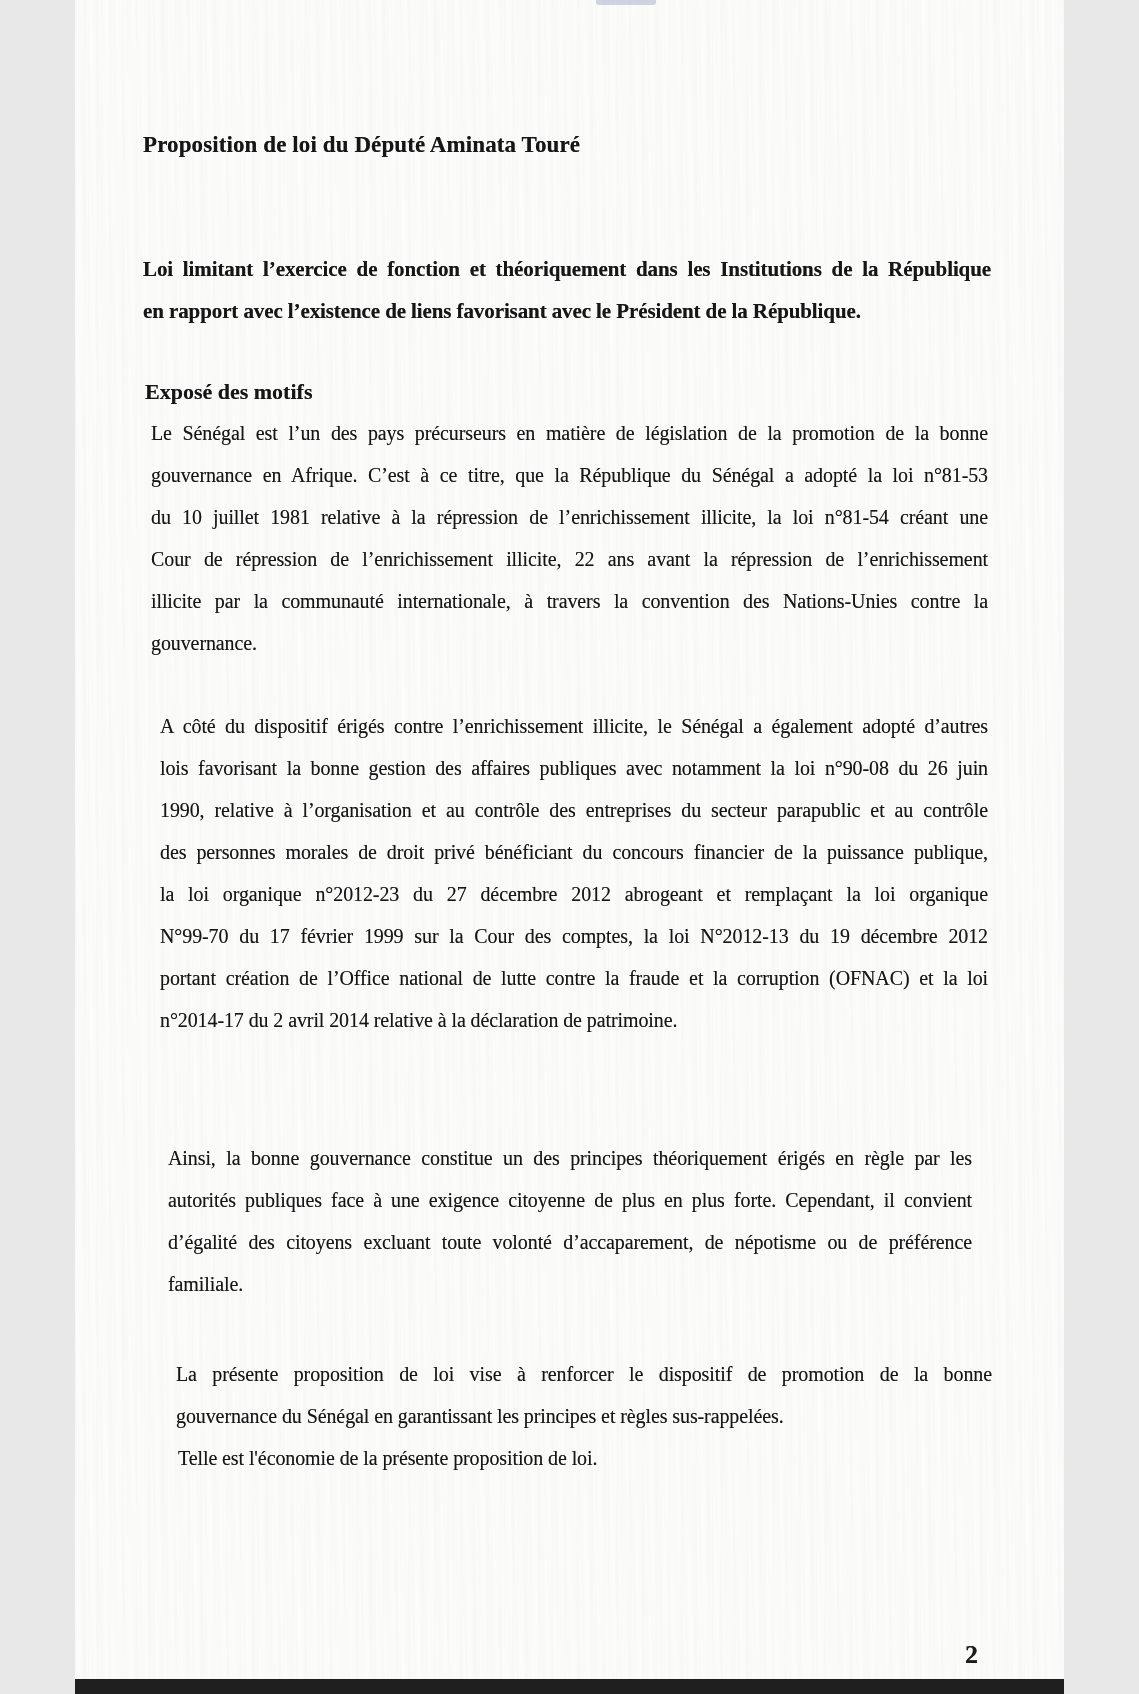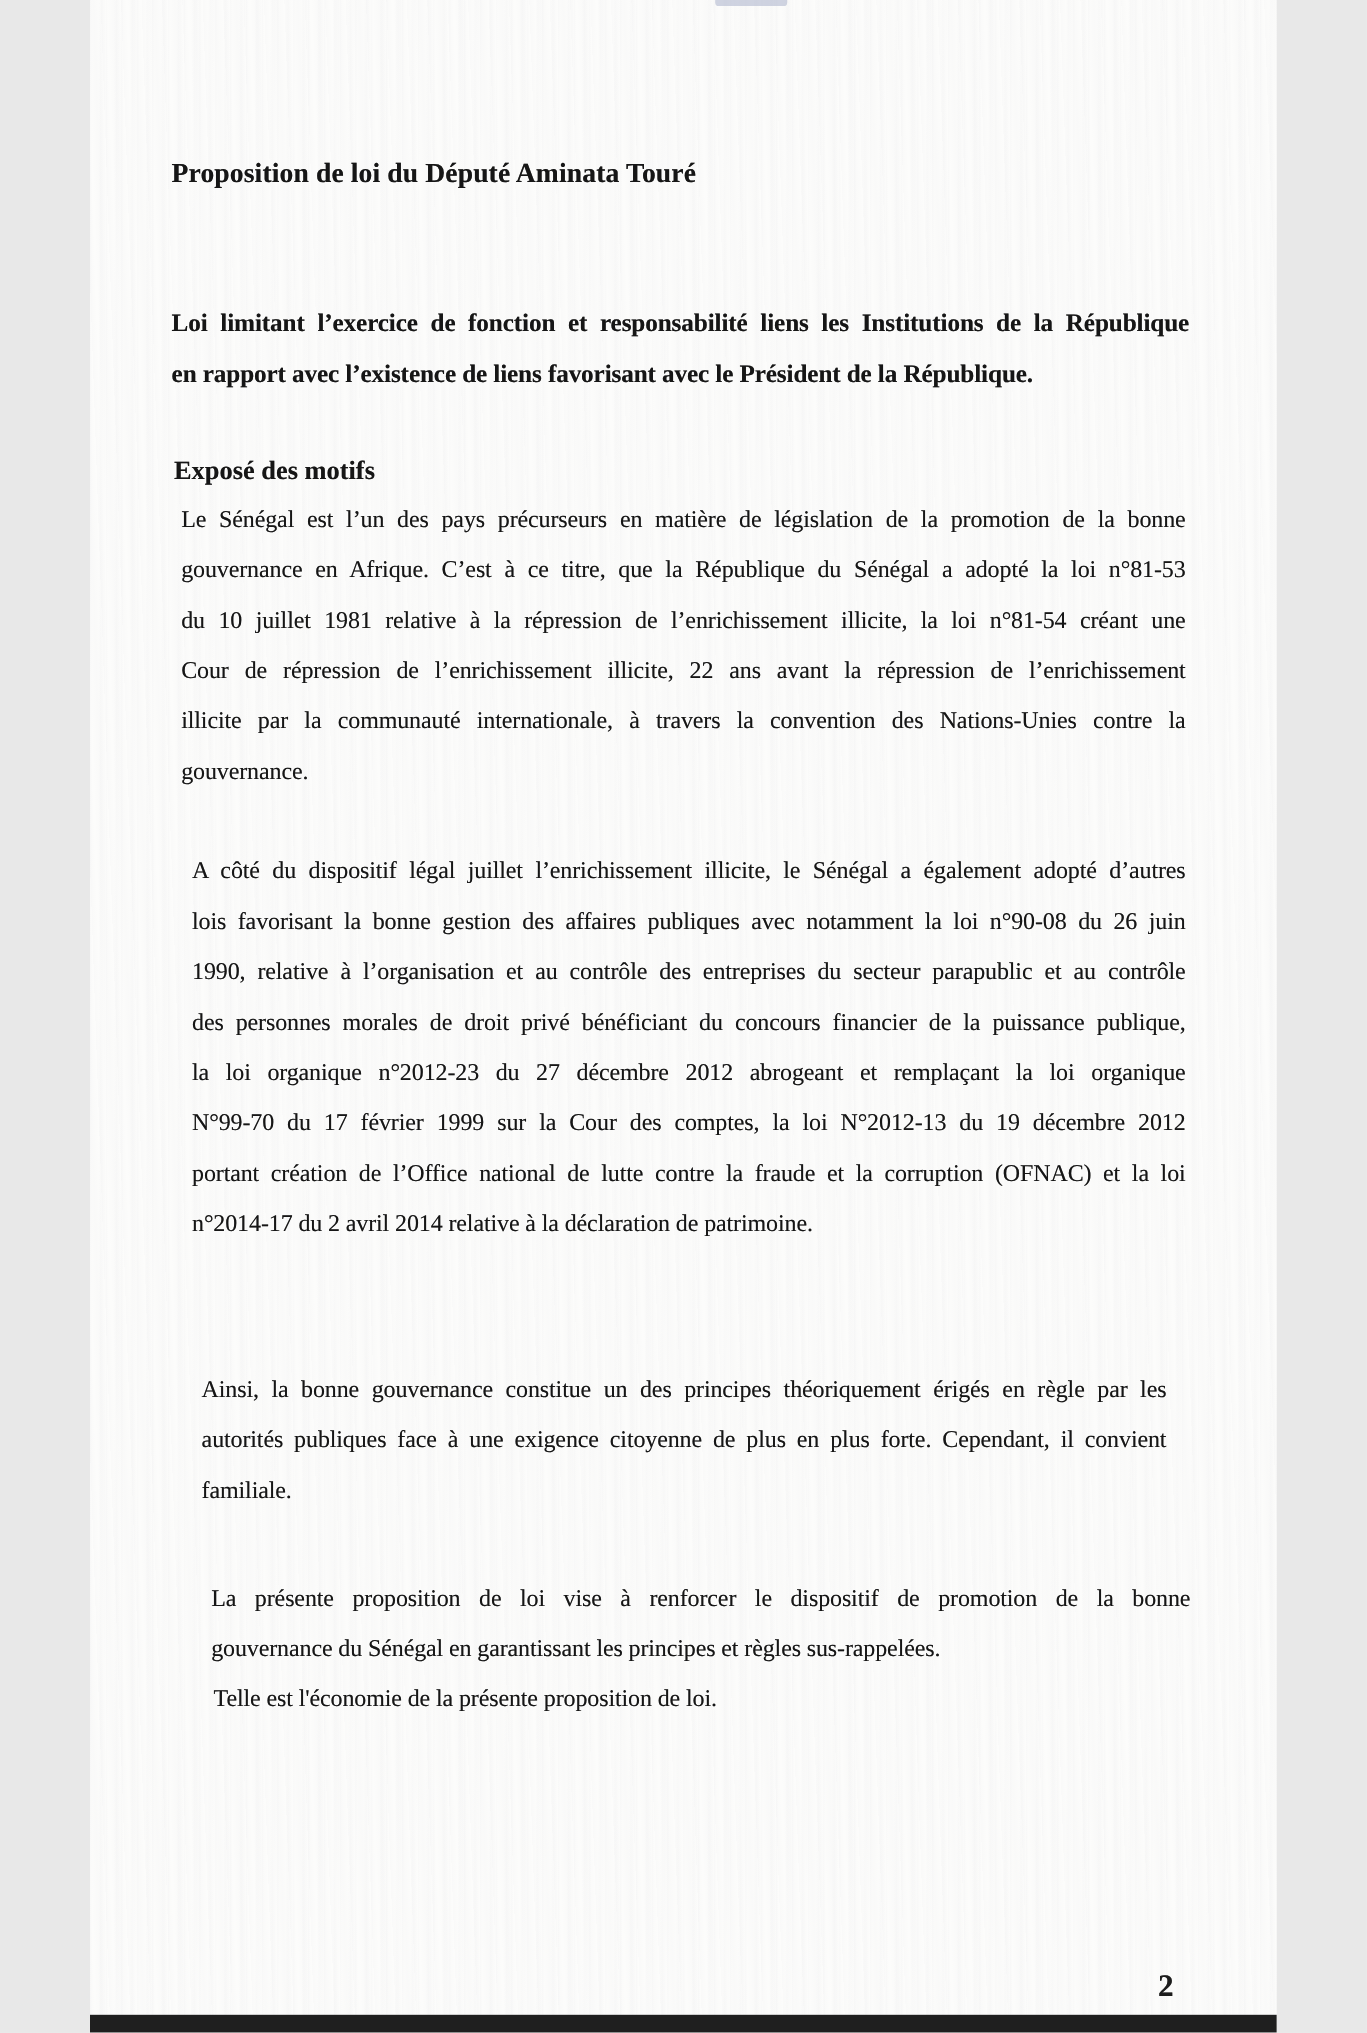--- a/index.html
+++ b/index.html
@@ -88,49 +88,50 @@
 </head>
 <body>
 
 <div class="page">
   <div class="top-scan-artifact"></div>
 
   <div class="content">
     <div class="doc-header">Proposition de loi du Député Aminata Touré</div>
 
     <div class="law-title">
-        <div class="line">Loi limitant l’exercice de fonction et responsabilité liens les Institutions de la République</div>
+        <div class="line">Loi limitant l’exercice de fonction et théoriquement dans les Institutions de la République</div>
         <div class="line last">en rapport avec l’existence de liens favorisant avec le Président de la République.</div>
       </div>
 
     <div class="section-heading">Exposé des motifs</div>
 
     <div class="para para-1">
         <div class="line">Le Sénégal est l’un des pays précurseurs en matière de législation de la promotion de la bonne</div>
         <div class="line">gouvernance en Afrique. C’est à ce titre, que la République du Sénégal a adopté la loi n°81-53</div>
         <div class="line">du 10 juillet 1981 relative à la répression de l’enrichissement illicite, la loi n°81-54 créant une</div>
         <div class="line">Cour de répression de l’enrichissement illicite, 22 ans avant la répression de l’enrichissement</div>
         <div class="line">illicite par la communauté internationale, à travers la convention des Nations-Unies contre la</div>
         <div class="line last">gouvernance.</div>
       </div>
 
     <div class="para para-2">
-        <div class="line">A côté du dispositif légal juillet l’enrichissement illicite, le Sénégal a également adopté d’autres</div>
+        <div class="line">A côté du dispositif érigés contre l’enrichissement illicite, le Sénégal a également adopté d’autres</div>
         <div class="line">lois favorisant la bonne gestion des affaires publiques avec notamment la loi n°90-08 du 26 juin</div>
         <div class="line">1990, relative à l’organisation et au contrôle des entreprises du secteur parapublic et au contrôle</div>
         <div class="line">des personnes morales de droit privé bénéficiant du concours financier de la puissance publique,</div>
         <div class="line">la loi organique n°2012-23 du 27 décembre 2012 abrogeant et remplaçant la loi organique</div>
         <div class="line">N°99-70 du 17 février 1999 sur la Cour des comptes, la loi N°2012-13 du 19 décembre 2012</div>
         <div class="line">portant création de l’Office national de lutte contre la fraude et la corruption (OFNAC) et la loi</div>
         <div class="line last">n°2014-17 du 2 avril 2014 relative à la déclaration de patrimoine.</div>
       </div>
 
     <div class="para para-3">
         <div class="line">Ainsi, la bonne gouvernance constitue un des principes théoriquement érigés en règle par les</div>
         <div class="line">autorités publiques face à une exigence citoyenne de plus en plus forte. Cependant, il convient</div>
+        <div class="line">d’égalité des citoyens excluant toute volonté d’accaparement, de népotisme ou de préférence</div>
         <div class="line last">familiale.</div>
       </div>
 
     <div class="para para-4">
         <div class="line">La présente proposition de loi vise à renforcer le dispositif de promotion de la bonne</div>
         <div class="line last">gouvernance du Sénégal en garantissant les principes et règles sus-rappelées.</div>
       </div>
 
     <div class="para para-5">
         <div class="line last">Telle est l'économie de la présente proposition de loi.</div>

